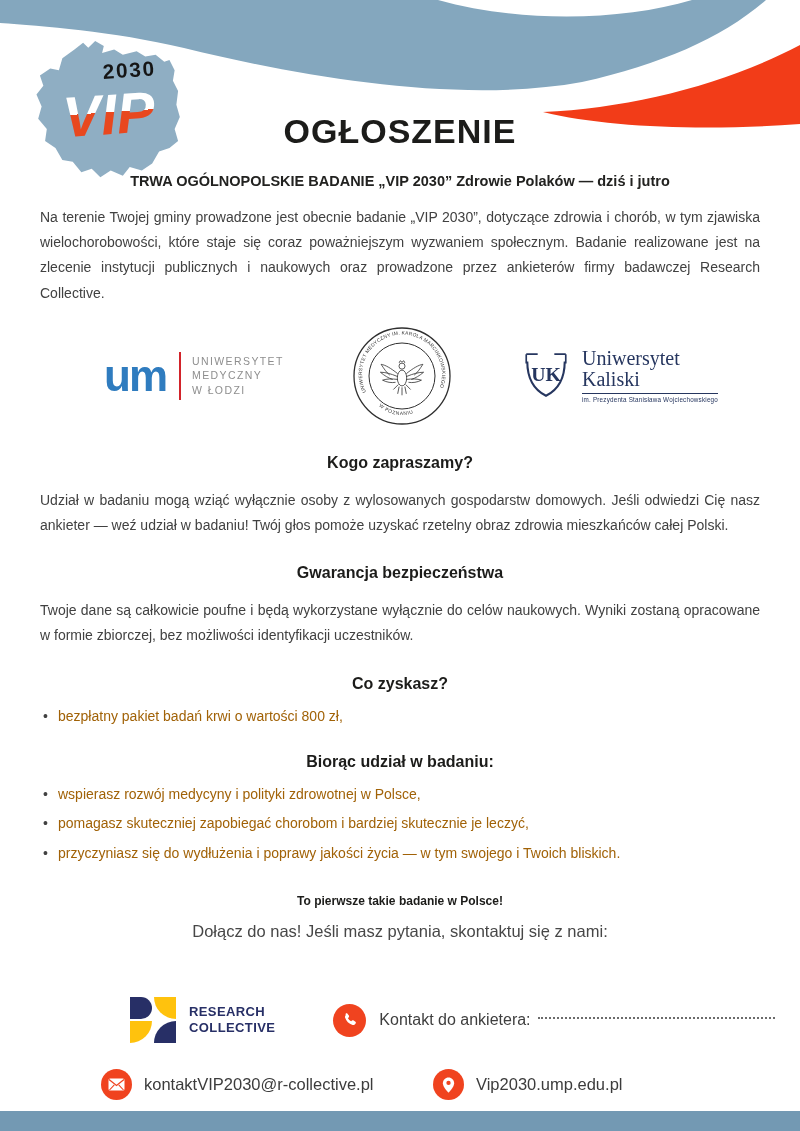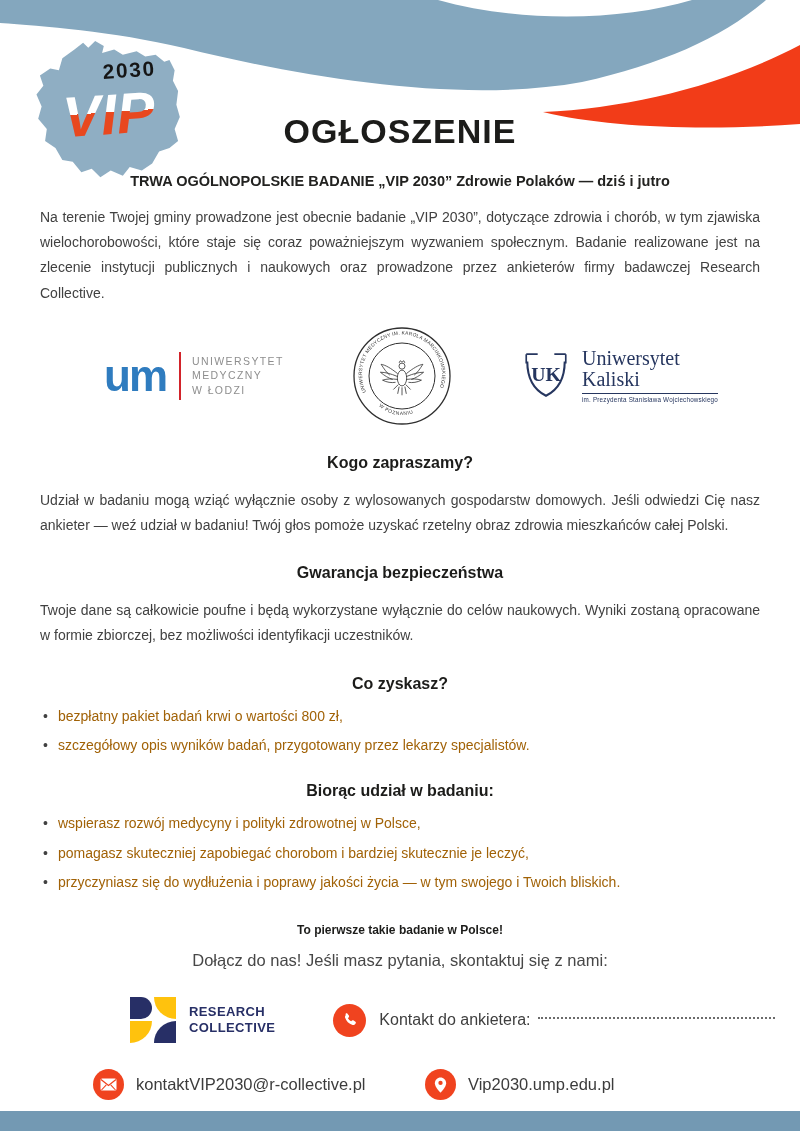--- a/index.html
+++ b/index.html
@@ -33,21 +33,21 @@
   .rc-mark{width:46px;height:46px;display:grid;grid-template-columns:22px 22px;grid-template-rows:22px 22px;gap:2px;}
   .rc-a{background:#272F66;border-radius:0 50% 50% 0;}
   .rc-b{background:#FFC20D;border-radius:0 0 0 100%;}
   .rc-c{background:#FFC20D;border-radius:0 0 100% 0;}
   .rc-d{background:#272F66;border-radius:100% 0 0 0;}
   .rc-text{margin-left:13px;font-size:13px;font-weight:800;letter-spacing:0.4px;color:#272F66;line-height:1.25;}
   .phone-badge{margin-left:58px;width:33px;height:33px;border-radius:50%;background:#F0431F;
                display:flex;align-items:center;justify-content:center;flex:0 0 auto;}
   .contact-label{margin-left:13px;font-size:16px;color:#3E3E3E;white-space:nowrap;}
   .dotted-line{flex:1;border-bottom:2px dotted #6b6b6b;margin:0 0 5px 7px;}
-  .footer-row{position:absolute;top:1069px;left:0;width:672px;height:34px;}
+  .footer-row{position:absolute;top:1069px;left:8px;width:672px;height:34px;}
   .footer-item{position:absolute;display:flex;align-items:center;}
   .footer-item .badge{width:31px;height:31px;border-radius:50%;background:#F0431F;
                       display:flex;align-items:center;justify-content:center;}
   .footer-item .ftext{margin-left:12px;font-size:16.5px;color:#3C3C3C;}
   .fi-email{left:93px;} .fi-site{left:425px;}
 </style>
 </head>
 <body>
 
 <svg class="hero" width="800" height="170" viewBox="0 0 800 170">
@@ -134,21 +134,20 @@
 
   <h2 class="section">Kogo zapraszamy?</h2>
   <p class="bodytext">Udział w badaniu mogą wziąć wyłącznie osoby z wylosowanych gospodarstw domowych. Jeśli odwiedzi Cię nasz ankieter — weź udział w badaniu! Twój głos pomoże uzyskać rzetelny obraz zdrowia mieszkańców całej Polski.</p>
 
   <h2 class="section">Gwarancja bezpieczeństwa</h2>
   <p class="bodytext">Twoje dane są całkowicie poufne i będą wykorzystane wyłącznie do celów naukowych. Wyniki zostaną opracowane w formie zbiorczej, bez możliwości identyfikacji uczestników.</p>
 
   <h2 class="section">Co zyskasz?</h2>
   <ul class="bullets">
     <li>bezpłatny pakiet badań krwi o wartości 800 zł,</li>
-    <li>szczegółowy opis wyników badań, przygotowany przez lekarzy specjalistów.</li>
   </ul>
 
   <h2 class="section">Biorąc udział w badaniu:</h2>
   <ul class="bullets">
     <li>wspierasz rozwój medycyny i polityki zdrowotnej w Polsce,</li>
     <li>pomagasz skuteczniej zapobiegać chorobom i bardziej skutecznie je leczyć,</li>
     <li>przyczyniasz się do wydłużenia i poprawy jakości życia — w tym swojego i Twoich bliskich.</li>
   </ul>
 
   <h2 class="closing">To pierwsze takie badanie w Polsce!</h2>

